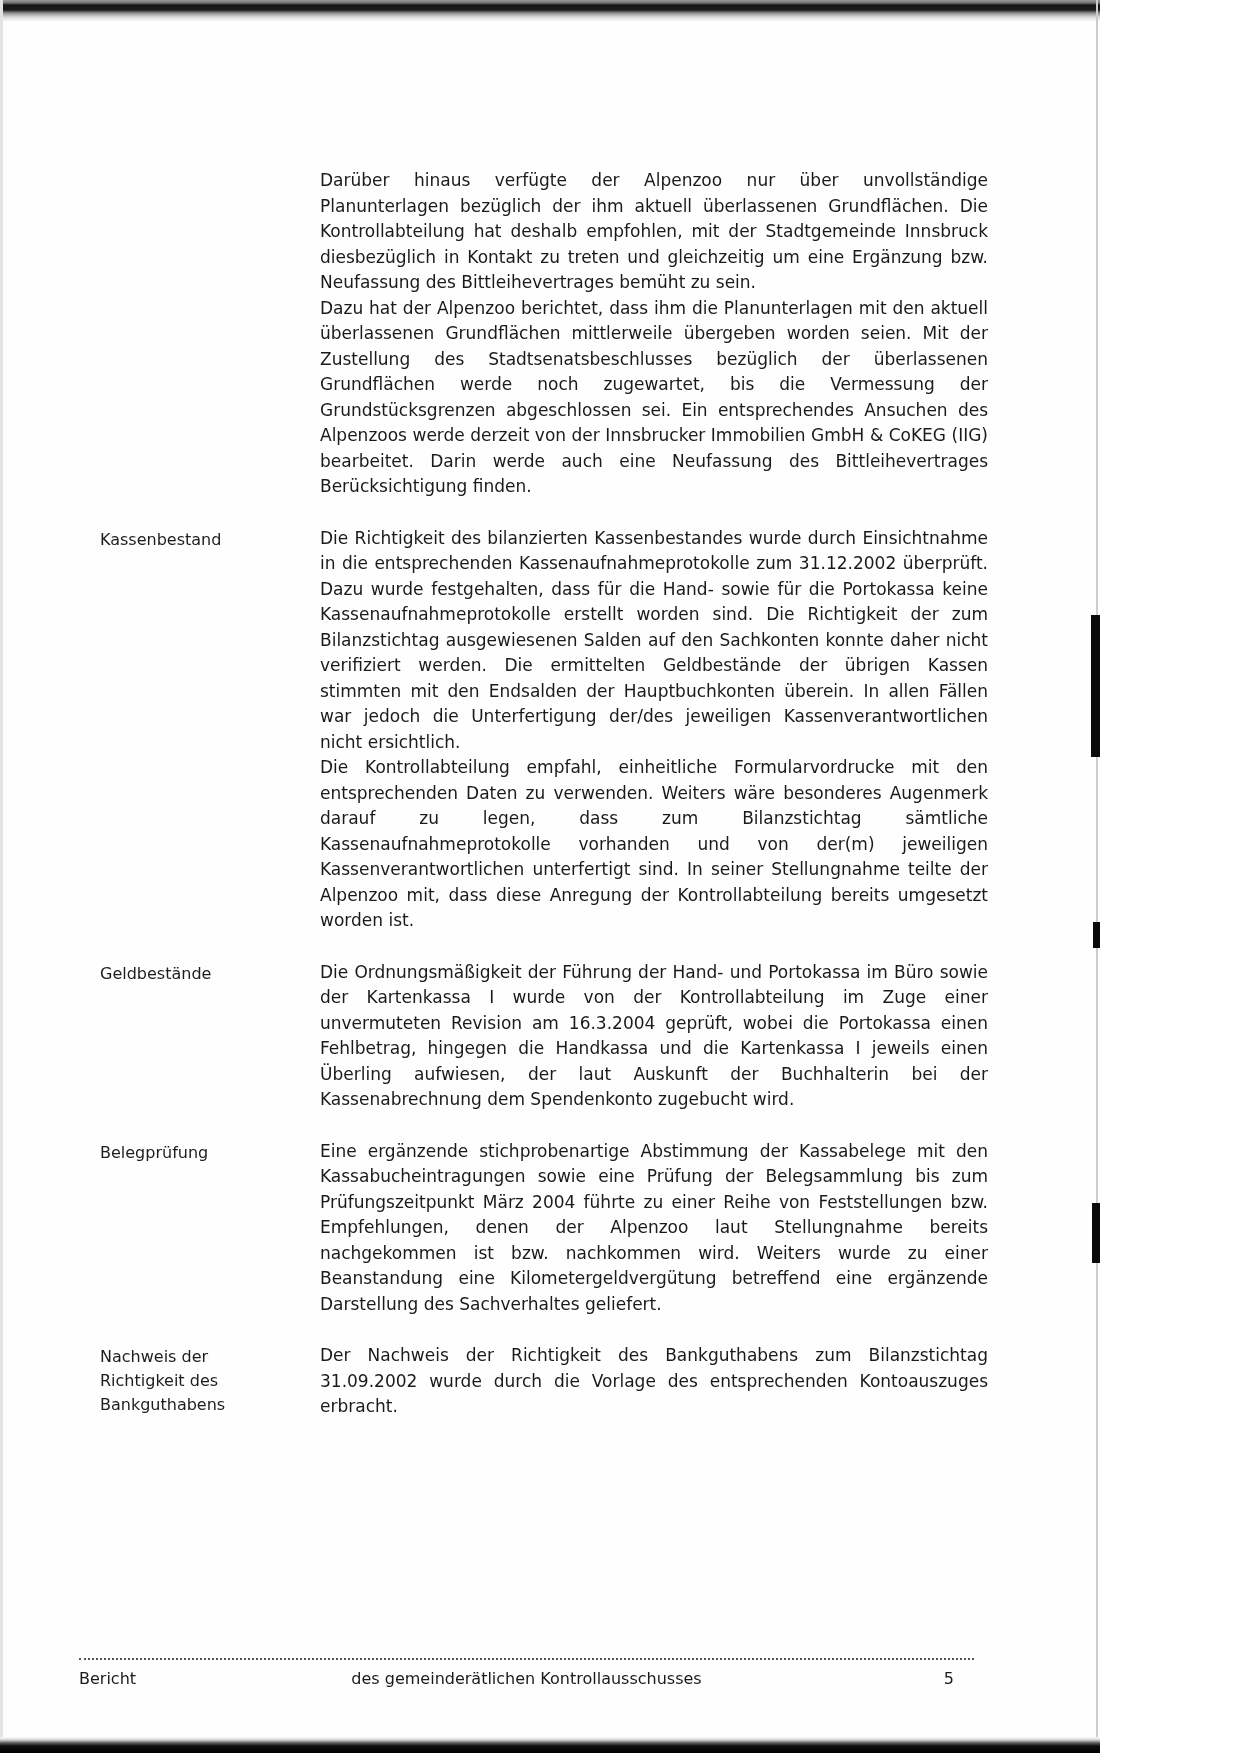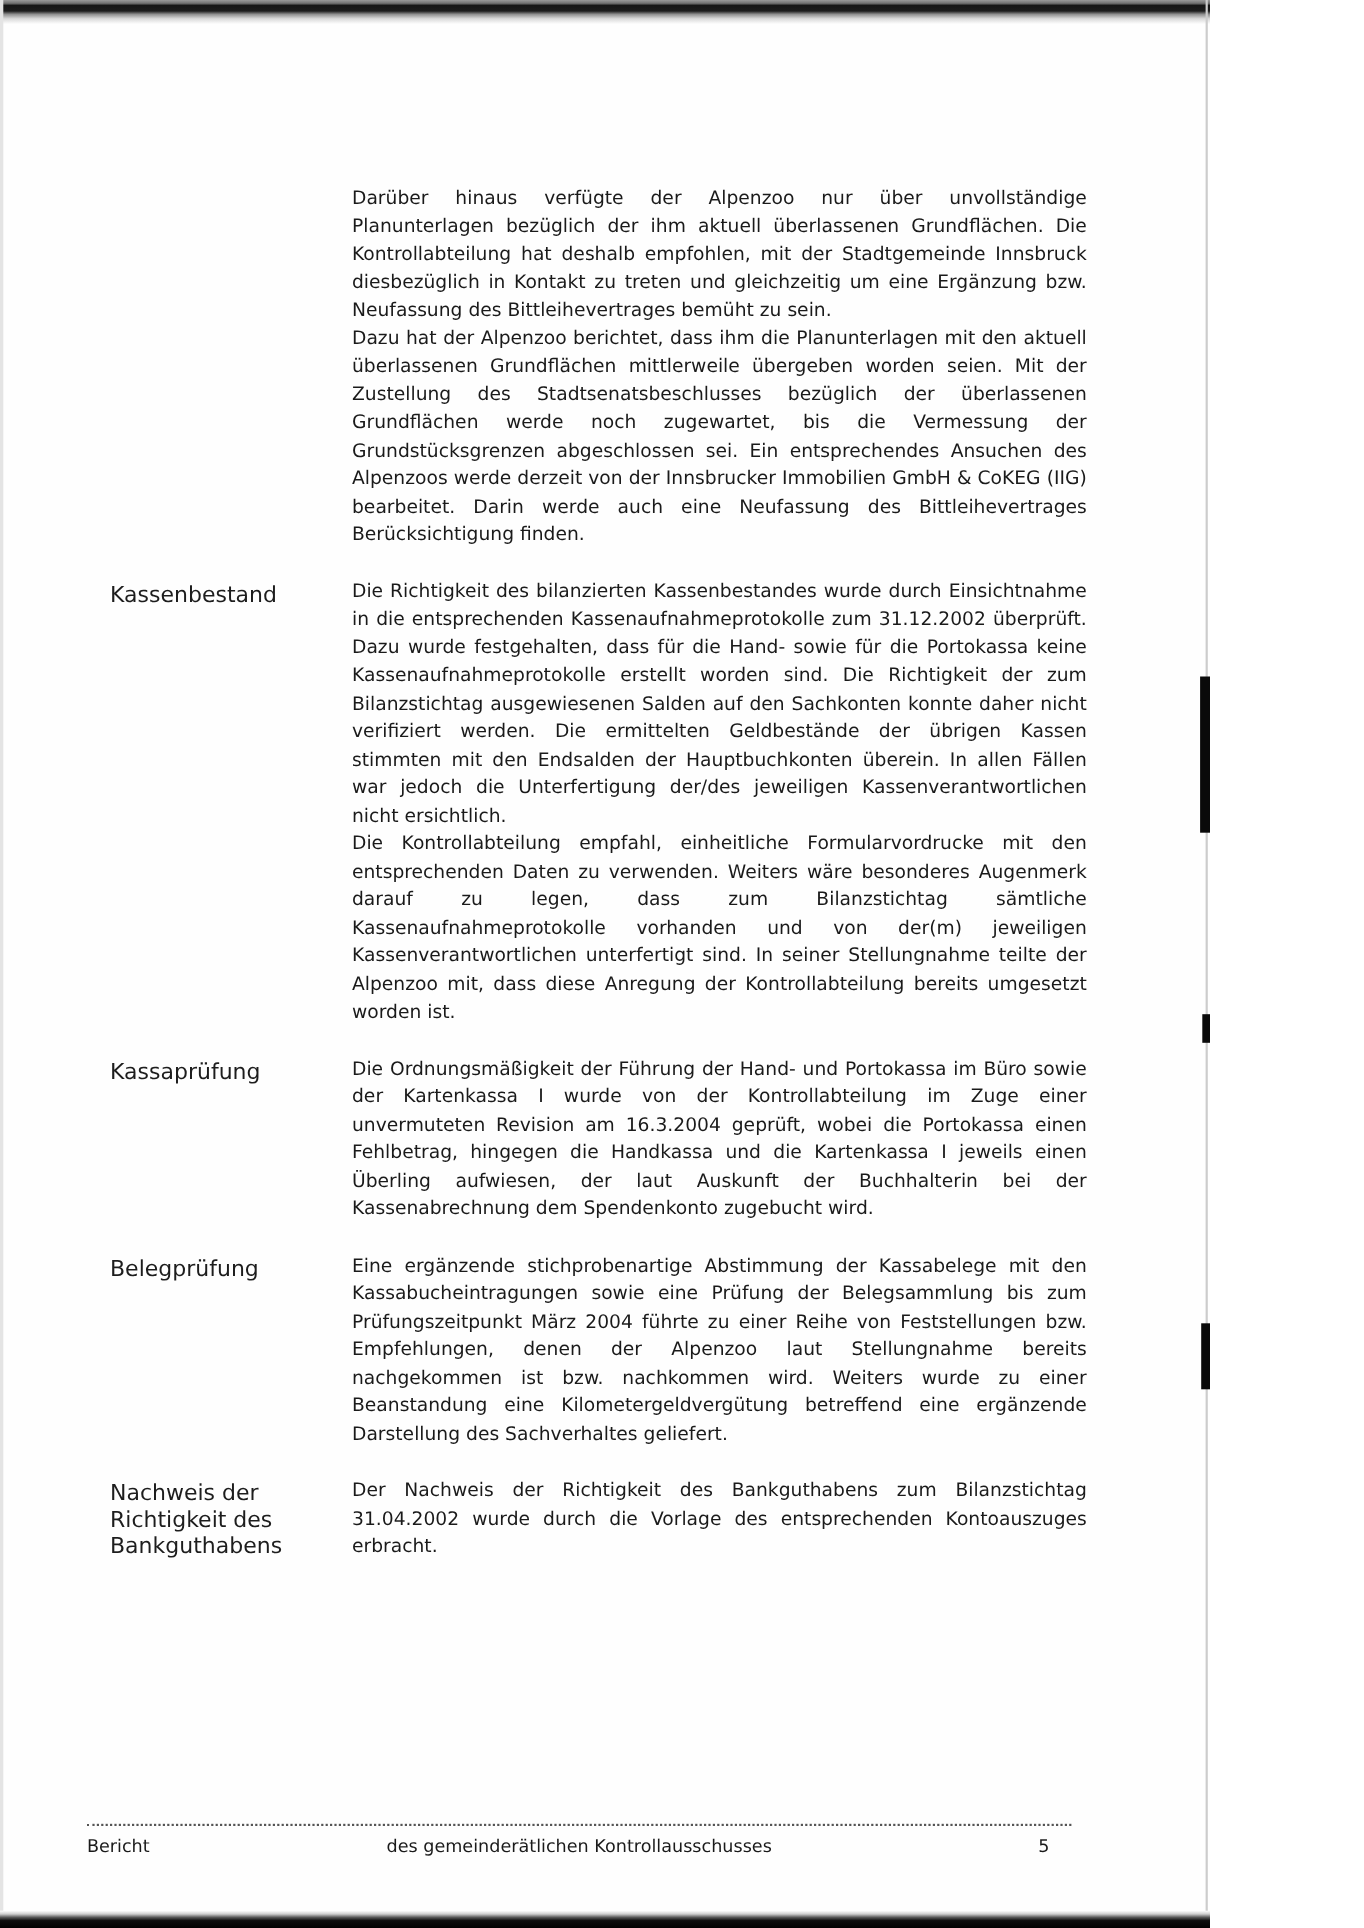--- a/index.html
+++ b/index.html
@@ -51,21 +51,21 @@
   .section-row {
     display: flex;
     margin-bottom: 26px;
   }
   .margin-label {
     flex: 0 0 220px;
     width: 220px;
     box-sizing: border-box;
     padding-right: 30px;
     padding-top: 2px;
-    font-size: 20px;
+    font-size: 16px;
     line-height: 24px;
     color: #1d1d1d;
   }
   .section-body {
     flex: 1 1 auto;
     font-size: 17px;
     line-height: 25.5px;
     text-align: justify;
     color: #1a1a1a;
   }
@@ -119,37 +119,37 @@
 
     <section class="section-row">
       <div class="margin-label">Kassenbestand</div>
       <div class="section-body">
         <p>Die Richtigkeit des bilanzierten Kassenbestandes wurde durch Einsichtnahme in die entsprechenden Kassenaufnahmeprotokolle zum 31.12.2002 überprüft. Dazu wurde festgehalten, dass für die Hand- sowie für die Portokassa keine Kassenaufnahmeprotokolle erstellt worden sind. Die Richtigkeit der zum Bilanzstichtag ausgewiesenen Salden auf den Sachkonten konnte daher nicht verifiziert werden. Die ermittelten Geldbestände der übrigen Kassen stimmten mit den Endsalden der Hauptbuchkonten überein. In allen Fällen war jedoch die Unterfertigung der/des jeweiligen Kassenverantwortlichen nicht ersichtlich.</p>
         <p>Die Kontrollabteilung empfahl, einheitliche Formularvordrucke mit den entsprechenden Daten zu verwenden. Weiters wäre besonderes Augenmerk darauf zu legen, dass zum Bilanzstichtag sämtliche Kassenaufnahmeprotokolle vorhanden und von der(m) jeweiligen Kassenverantwortlichen unterfertigt sind. In seiner Stellungnahme teilte der Alpenzoo mit, dass diese Anregung der Kontrollabteilung bereits umgesetzt worden ist.</p>
       </div>
     </section>
 
     <section class="section-row">
-      <div class="margin-label">Kassaprüfung</div>
+      <div class="margin-label">Geldbestände</div>
       <div class="section-body">
         <p>Die Ordnungsmäßigkeit der Führung der Hand- und Portokassa im Büro sowie der Kartenkassa I wurde von der Kontrollabteilung im Zuge einer unvermuteten Revision am 16.3.2004 geprüft, wobei die Portokassa einen Fehlbetrag, hingegen die Handkassa und die Kartenkassa I jeweils einen Überling aufwiesen, der laut Auskunft der Buchhalterin bei der Kassenabrechnung dem Spendenkonto zugebucht wird.</p>
       </div>
     </section>
 
     <section class="section-row">
       <div class="margin-label">Belegprüfung</div>
       <div class="section-body">
         <p>Eine ergänzende stichprobenartige Abstimmung der Kassabelege mit den Kassabucheintragungen sowie eine Prüfung der Belegsammlung bis zum Prüfungszeitpunkt März 2004 führte zu einer Reihe von Feststellungen bzw. Empfehlungen, denen der Alpenzoo laut Stellungnahme bereits nachgekommen ist bzw. nachkommen wird. Weiters wurde zu einer Beanstandung eine Kilometergeldvergütung betreffend eine ergänzende Darstellung des Sachverhaltes geliefert.</p>
       </div>
     </section>
 
     <section class="section-row">
       <div class="margin-label">Nachweis der Richtigkeit des Bankguthabens</div>
       <div class="section-body">
-        <p>Der Nachweis der Richtigkeit des Bankguthabens zum Bilanzstichtag 31.04.2002 wurde durch die Vorlage des entsprechenden Kontoauszuges erbracht.</p>
+        <p>Der Nachweis der Richtigkeit des Bankguthabens zum Bilanzstichtag 31.09.2002 wurde durch die Vorlage des entsprechenden Kontoauszuges erbracht.</p>
       </div>
     </section>
 
   </main>
 
   <footer class="page-footer">
     <div class="footer-rule"></div>
     <div class="footer-row">
       <span class="fl">Bericht</span>
       <span class="fc">des gemeinderätlichen Kontrollausschusses</span>

